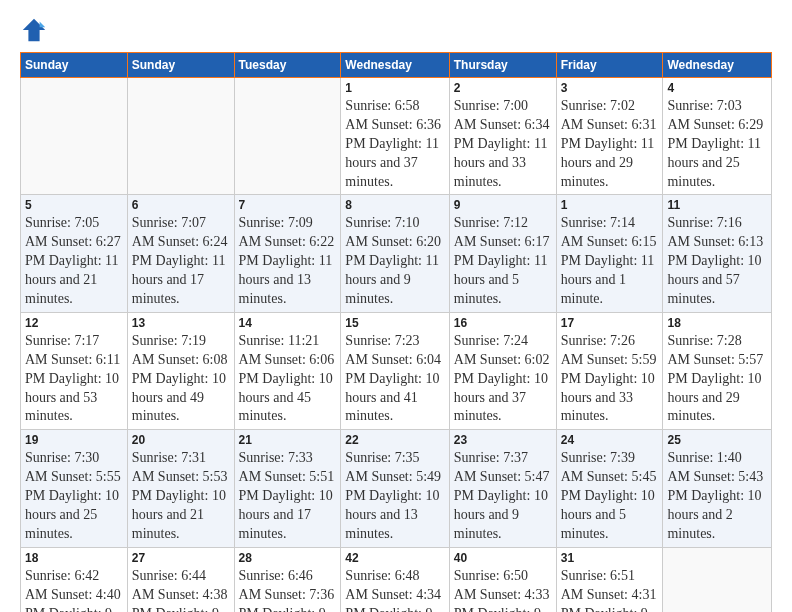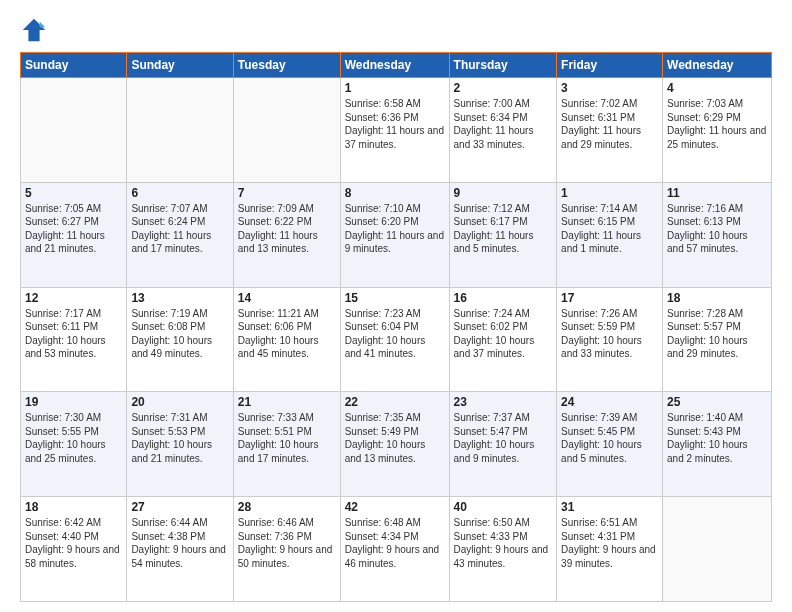--- a/index.html
+++ b/index.html
@@ -76,23 +76,24 @@
       color: #222;
       height: 88px;
     }
     .day-num {
       font-size: 12px;
       font-weight: bold;
       display: block;
       margin-bottom: 2px;
     }
     .cell-text {
-      font-size: 10px;
+      font-size: 14px;
       line-height: 1.35;
       color: #333;
+      font-family: Liberation Serif, serif;
     }
     .empty { background: #f9f9f9; }
     .row-alt td { background: #f0f4fa; }
   </style>
 </head>
 <body>
 
 <div class="page">
   <div class="header">
     <div class="logo">

